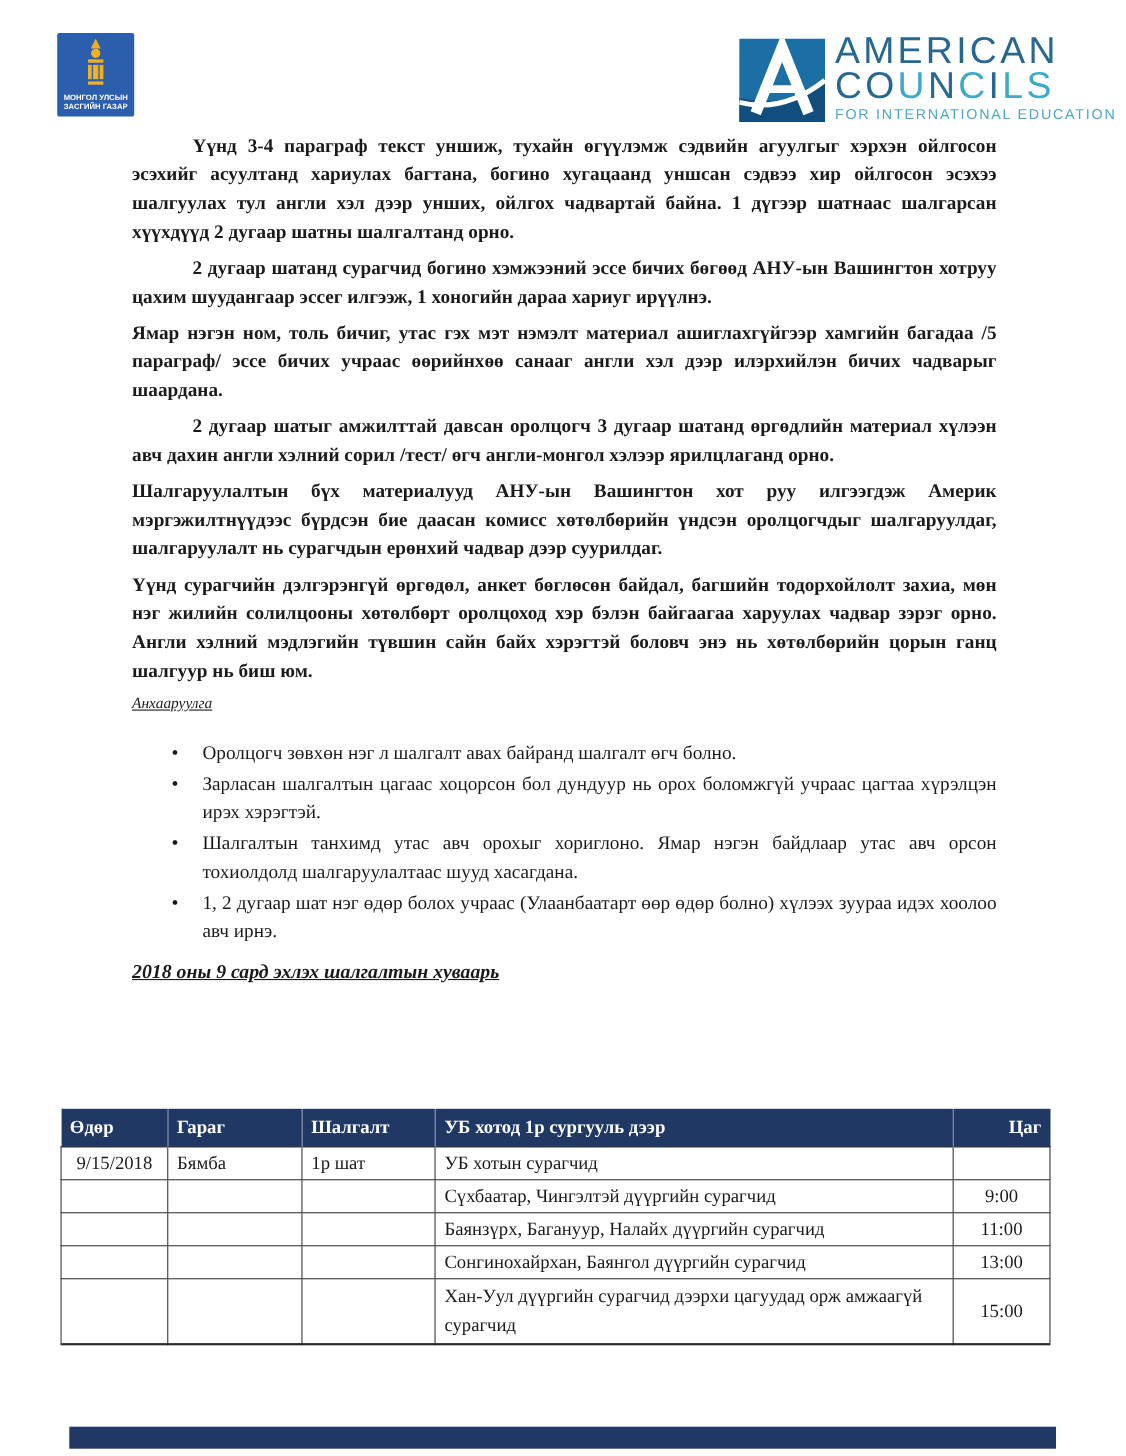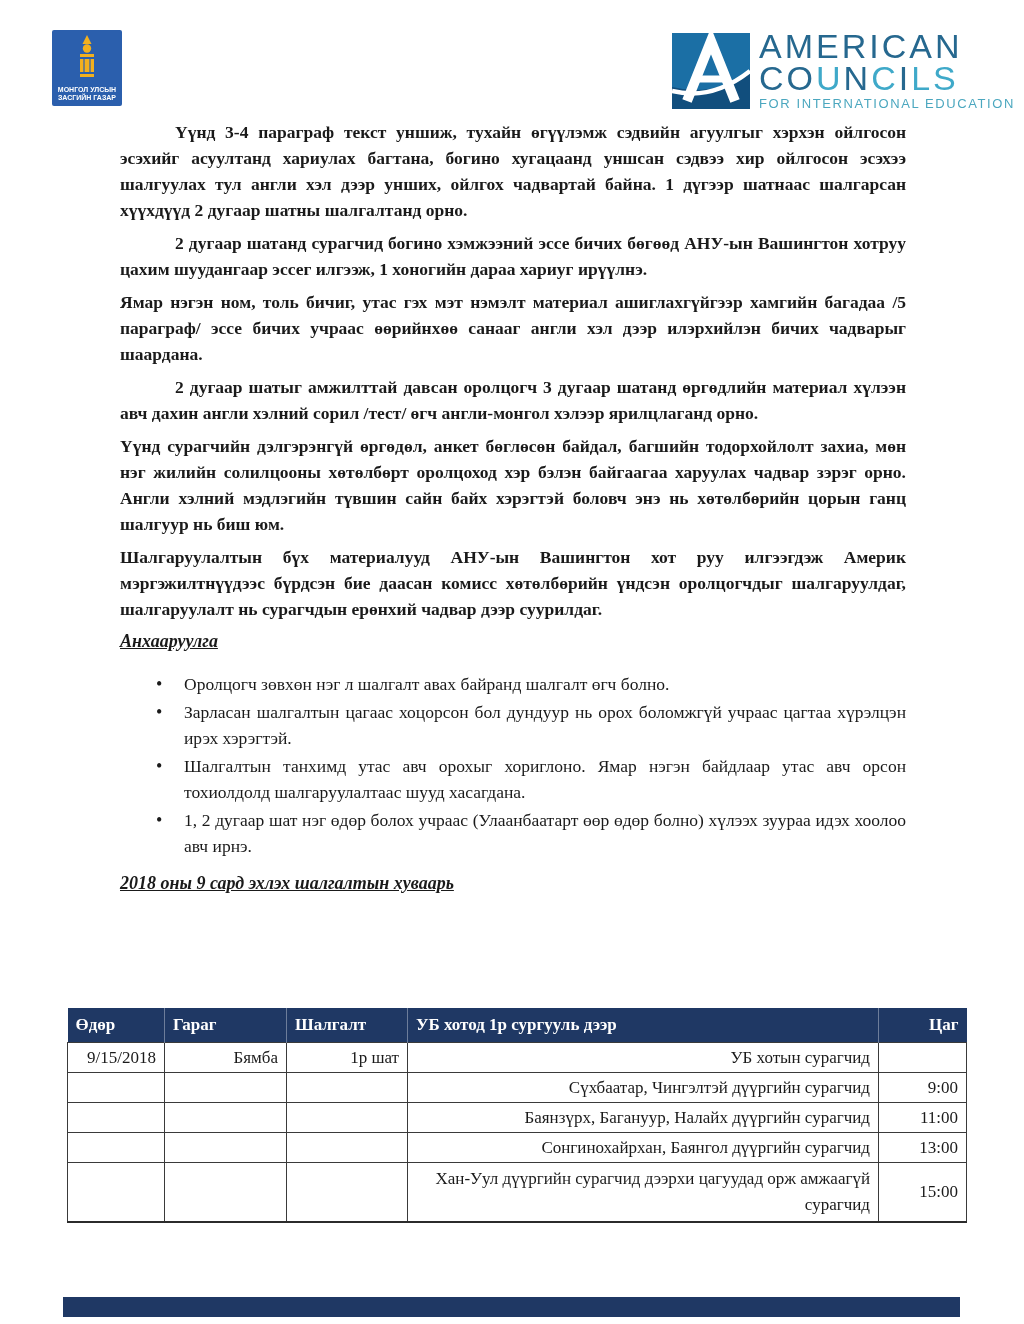--- a/index.html
+++ b/index.html
@@ -18,66 +18,65 @@
   .gov-logo-text{
     font-family:"Liberation Sans","DejaVu Sans",sans-serif;
     font-size:7px;font-weight:bold;color:#ffffff;text-align:center;
     line-height:8px;padding-bottom:4px;white-space:nowrap;
   }
   .ministry{
     position:absolute;left:130px;top:50px;
     font-family:"Liberation Sans","DejaVu Sans",sans-serif;
     font-size:17px;font-weight:bold;color:#1f4e9b;line-height:21px;
   }
-  .ac-logo{position:absolute;left:672px;top:30px;display:flex;align-items:center;}
+  .ac-logo{position:absolute;left:672px;top:30px;display:flex;align-items:flex-end;}
   .ac-mark{width:78px;height:76px;display:block;}
   .ac-text{margin-left:9px;font-family:"Liberation Sans","DejaVu Sans",sans-serif;}
   .ac-word{font-size:34px;line-height:32px;letter-spacing:3px;color:#26688f;white-space:nowrap;}
   .ac-word .t{color:#3fa9c9;}
   .ac-word .d{color:#26688f;}
   .ac-tagline{font-size:13px;letter-spacing:1.6px;color:#4ba7bf;margin-top:2px;white-space:nowrap;}
   
   .body-text{
     position:absolute;left:120px;top:119px;width:786px;
     font-size:17.5px;line-height:26px;text-align:justify;
   }
   .body-text p{margin:0 0 7px 0;font-weight:bold;}
   p.indent{text-indent:55px;}
   .warning-title{
-    font-size:18px;font-weight:bold;font-style:italic;text-decoration:underline;
+    font-size:14px;font-weight:normal;font-style:italic;text-decoration:underline;
     margin:6px 0 0 0;line-height:24px;
   }
   ul.warning-list{list-style:none;margin:18px 0 0 0;padding:0;}
   ul.warning-list li{
     position:relative;padding-left:64px;margin:0 0 2px 0;text-align:justify;line-height:26px;
   }
   ul.warning-list li::before{
     content:"\2022";position:absolute;left:36px;top:0;font-size:18px;
   }
   .schedule-title{
     font-size:18px;font-weight:bold;font-style:italic;text-decoration:underline;
     margin:12px 0 10px 0;line-height:24px;
   }
   
   table.schedule{
-    position:absolute;left:67px;top:1008px;width:899px;
+    position:absolute;left:55px;top:1008px;width:899px;
     border-collapse:collapse;table-layout:fixed;
     font-size:17px;
     border-bottom:2px solid #2b2b2b;
   }
   table.schedule th{
     background:#1f3864;color:#ffffff;font-weight:bold;text-align:left;
     height:34px;padding:0 8px;border-right:1px solid rgba(255,255,255,0.35);
     font-size:17px;
   }
   table.schedule th:last-child{border-right:none;text-align:right;}
   table.schedule td{
     border:1px solid #3a3a3a;padding:1px 8px;height:27px;vertical-align:middle;
     line-height:25px;
-    text-align:right;
   }
   table.schedule tr.tall td{height:56px;line-height:26px;}
   td.center{text-align:center;}
   
   .bottom-bar{
     position:absolute;left:63px;top:1297px;width:897px;height:20px;background:#1f3864;
   }
 </style>
 </head>
 <body>
@@ -116,22 +115,22 @@
       <div class="ac-word"><span class="d">C</span><span class="d">O</span><span class="t">U</span><span class="d">N</span><span class="t">C</span><span class="d">I</span><span class="t">L</span><span class="t">S</span></div>
       <div class="ac-tagline">FOR INTERNATIONAL EDUCATION</div>
     </div>
   </div>
 
   <div class="body-text">
     <p class="indent">Үүнд 3-4 параграф текст уншиж, тухайн өгүүлэмж сэдвийн агуулгыг хэрхэн ойлгосон эсэхийг асуултанд хариулах багтана, богино хугацаанд уншсан сэдвээ хир ойлгосон эсэхээ шалгуулах тул англи хэл дээр унших, ойлгох чадвартай байна. 1 дүгээр шатнаас шалгарсан хүүхдүүд 2 дугаар шатны шалгалтанд орно.</p>
     <p class="indent"><span>2 дугаар шатанд сурагчид богино хэмжээний </span><b>эссе</b><span> бичих бөгөөд АНУ-ын Вашингтон хотруу цахим шуудангаар эссег илгээж, 1 хоногийн дараа хариуг ирүүлнэ.</span></p>
     <p>Ямар нэгэн ном, толь бичиг, утас гэх мэт нэмэлт материал ашиглахгүйгээр хамгийн багадаа /5 параграф/ эссе бичих учраас өөрийнхөө санааг англи хэл дээр илэрхийлэн бичих чадварыг шаардана.</p>
     <p class="indent">2 дугаар шатыг амжилттай давсан оролцогч 3 дугаар шатанд өргөдлийн материал хүлээн авч дахин англи хэлний сорил /тест/ өгч англи-монгол хэлээр ярилцлаганд орно.</p>
+    <p>Шалгаруулалтын бүх материалууд АНУ-ын Вашингтон хот руу илгээгдэж Америк мэргэжилтнүүдээс бүрдсэн бие даасан комисс хөтөлбөрийн үндсэн оролцогчдыг шалгаруулдаг, шалгаруулалт нь сурагчдын ерөнхий чадвар дээр суурилдаг.</p>
     <p>Үүнд сурагчийн дэлгэрэнгүй өргөдөл, анкет бөглөсөн байдал, багшийн тодорхойлолт захиа, мөн нэг жилийн солилцооны хөтөлбөрт оролцоход хэр бэлэн байгаагаа харуулах чадвар зэрэг орно. Англи хэлний мэдлэгийн түвшин сайн байх хэрэгтэй боловч энэ нь хөтөлбөрийн цорын ганц шалгуур нь биш юм.</p>
-    <p>Шалгаруулалтын бүх материалууд АНУ-ын Вашингтон хот руу илгээгдэж Америк мэргэжилтнүүдээс бүрдсэн бие даасан комисс хөтөлбөрийн үндсэн оролцогчдыг шалгаруулдаг, шалгаруулалт нь сурагчдын ерөнхий чадвар дээр суурилдаг.</p>
 
     <h3 class="warning-title">Анхааруулга</h3>
 
     <ul class="warning-list">
       <li><span>Оролцогч зөвхөн нэг л шалгалт авах байранд шалгалт өгч болно.</span></li>
       <li><span>Зарласан шалгалтын цагаас хоцорсон бол дундуур нь орох боломжгүй учраас цагтаа хүрэлцэн ирэх хэрэгтэй.</span></li>
       <li><span>Шалгалтын танхимд утас авч орохыг хориглоно. Ямар нэгэн байдлаар утас авч орсон тохиолдолд шалгаруулалтаас шууд хасагдана.</span></li>
       <li><span>1, 2 дугаар шат нэг өдөр болох учраас (Улаанбаатарт өөр өдөр болно) хүлээх зуураа идэх хоолоо авч ирнэ.</span></li>
     </ul>
 

